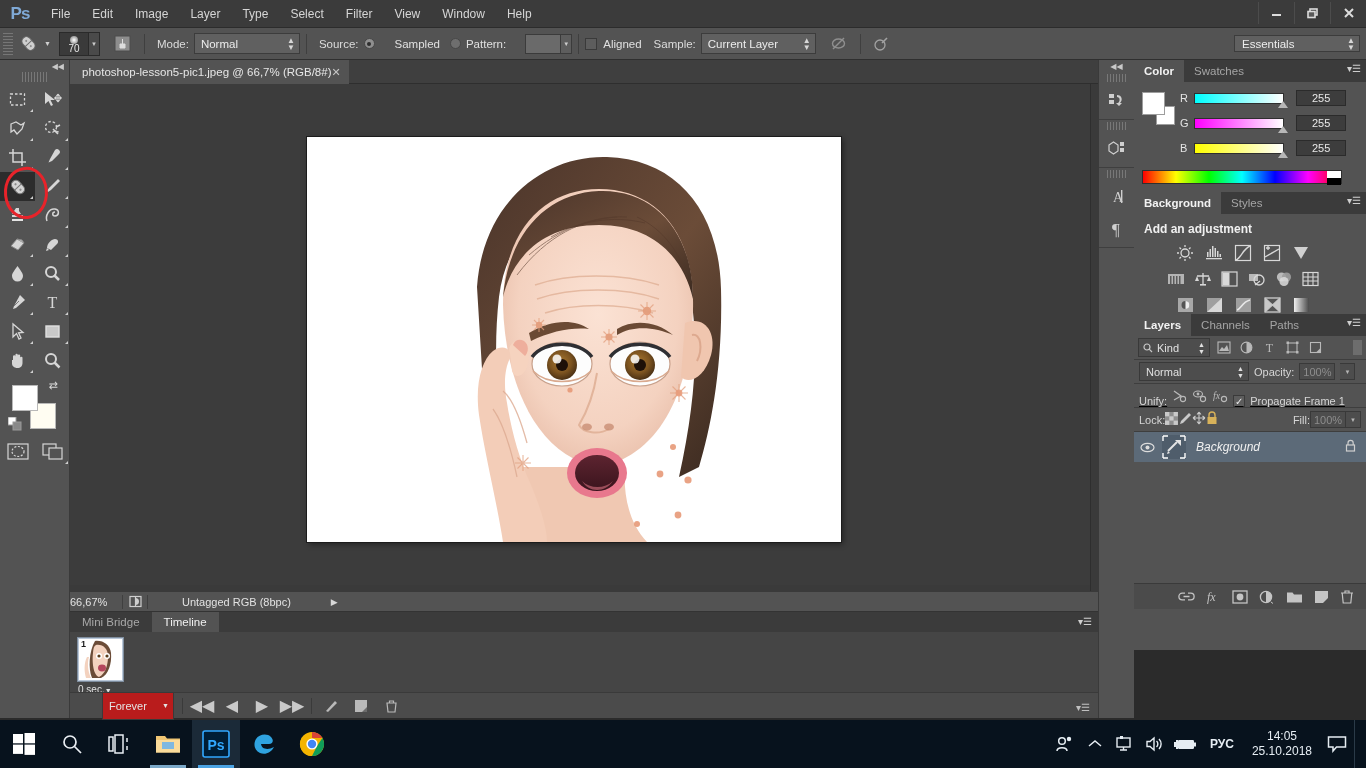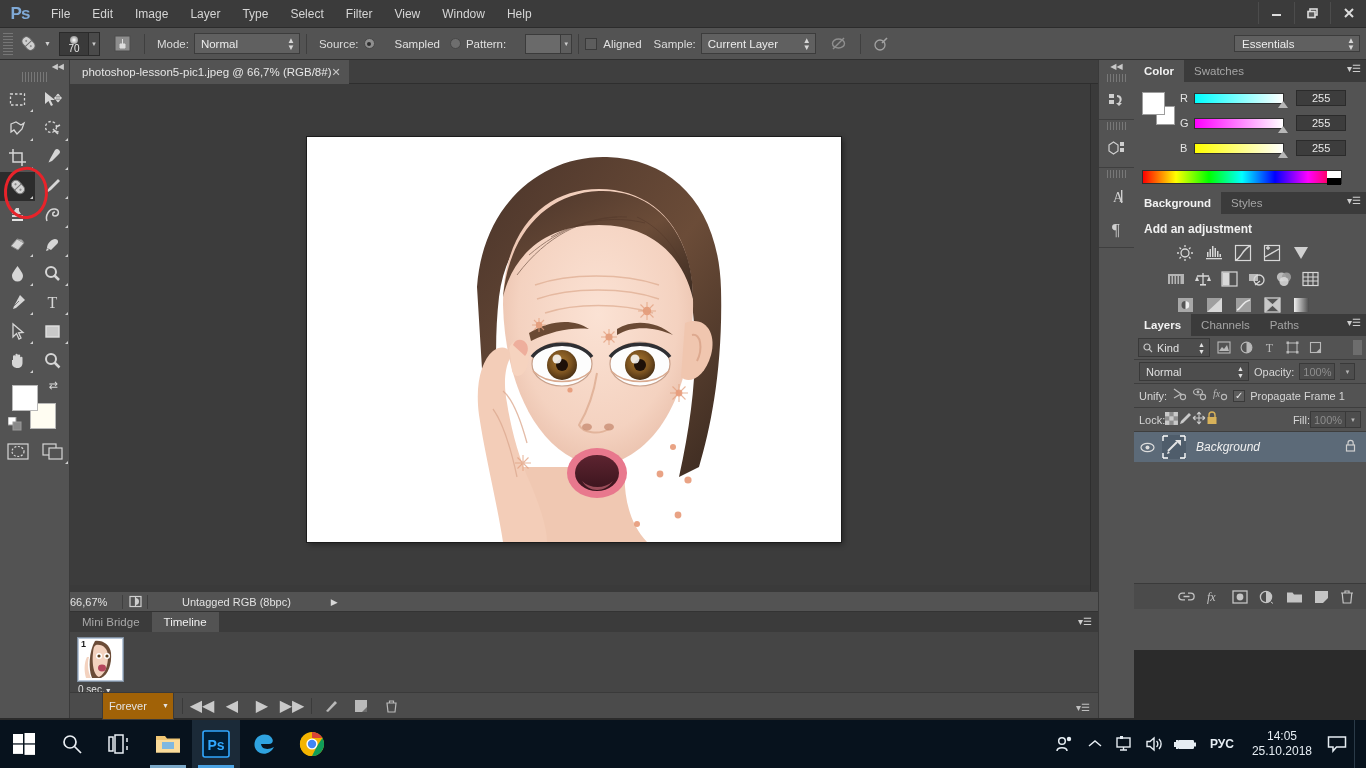--- a/index.html
+++ b/index.html
@@ -167,21 +167,21 @@
     width:45px; height:43px; background:#fff; border:1px solid #b9c7d8;
     outline:1px solid #7e8d9e; position:relative; overflow:hidden;
   }
   .frame-num { position:absolute; left:2px; top:0; font-size:9px; color:#1c1c1c; font-weight:bold; z-index:3; }
   .frame-time { font-size:10px; color:#e0e0e0; margin-top:3px; white-space:nowrap; }
   .tl-footer {
     position:absolute; left:0; bottom:0; width:1028px; height:26px;
     background:#4b4b4b; border-top:1px solid #3a3a3a; display:flex; align-items:center;
   }
   .loop-select {
-    margin-left:32px; width:72px; height:28px; background:#a16207; border:1px solid #3a3a3a;
+    margin-left:32px; width:72px; height:28px; background:#b91c1c; border:1px solid #3a3a3a;
     display:flex; align-items:center; justify-content:space-between; padding:0 4px 0 6px;
     font-size:11px; color:#e4e4e4;
   }
   .tl-btn { width:30px; height:26px; display:flex; align-items:center; justify-content:center; color:#c9c9c9; }
   .tl-vsep { width:1px;height:16px;background:#3a3a3a;margin:0 4px; }
   .tl-menu-r { position:absolute; right:8px; bottom:5px; color:#c0c0c0; font-size:10px; }
 
   
   .dockstrip {
     position:absolute; left:1098px; top:60px; width:36px; height:658px; background:#535353;
@@ -237,21 +237,21 @@
   .blend-select {
     width:110px; height:19px; background:#4d4d4d; border:1px solid #393939;
     display:flex; align-items:center; justify-content:space-between; padding:0 4px 0 6px;
     font-size:11px; color:#e0e0e0;
   }
   .lay-lbl { font-size:11px; color:#d6d6d6; }
   .lay-val { width:36px; height:17px; background:#4d4d4d; border:1px solid #393939;
     font-size:11px; color:#8d8d8d; display:flex; align-items:center; justify-content:center; }
   .val-arrow { width:15px;height:17px;background:#4d4d4d;border:1px solid #393939;border-left:none;
     display:flex;align-items:center;justify-content:center;color:#b4b4b4;font-size:6px;}
-  .lay-unify { height:24px; display:flex; align-items:center; padding:0 5px; gap:5px; border-bottom:1px solid #3e3e3e;}
+  .lay-unify { height:24px; display:flex; align-items:flex-end; padding:0 5px; gap:5px; border-bottom:1px solid #3e3e3e;text-decoration:underline;}
   .chk-on { width:12px;height:12px;background:#5d5d5d;border:1px solid #3a3a3a;
     display:flex;align-items:center;justify-content:center;color:#e9e9e9;font-size:10px;}
   .lay-lock { height:24px; display:flex; align-items:center; padding:0 5px; gap:0; border-bottom:1px solid #3e3e3e;}
   .layer-list { height:218px; background:#535353; }
   .layer-row { height:30px; display:flex; align-items:center; background:#5c6a78; }
   .eye-cell { width:26px; display:flex; align-items:center; justify-content:center; }
   .lyr-thumb { width:24px; height:24px; position:relative; margin-left:2px; }
   .lyr-name { font-size:12px; font-style:italic; color:#f0f0f0; margin-left:10px; flex:1; }
   .lyr-lock { margin-right:10px; }
   .layer-footer {

